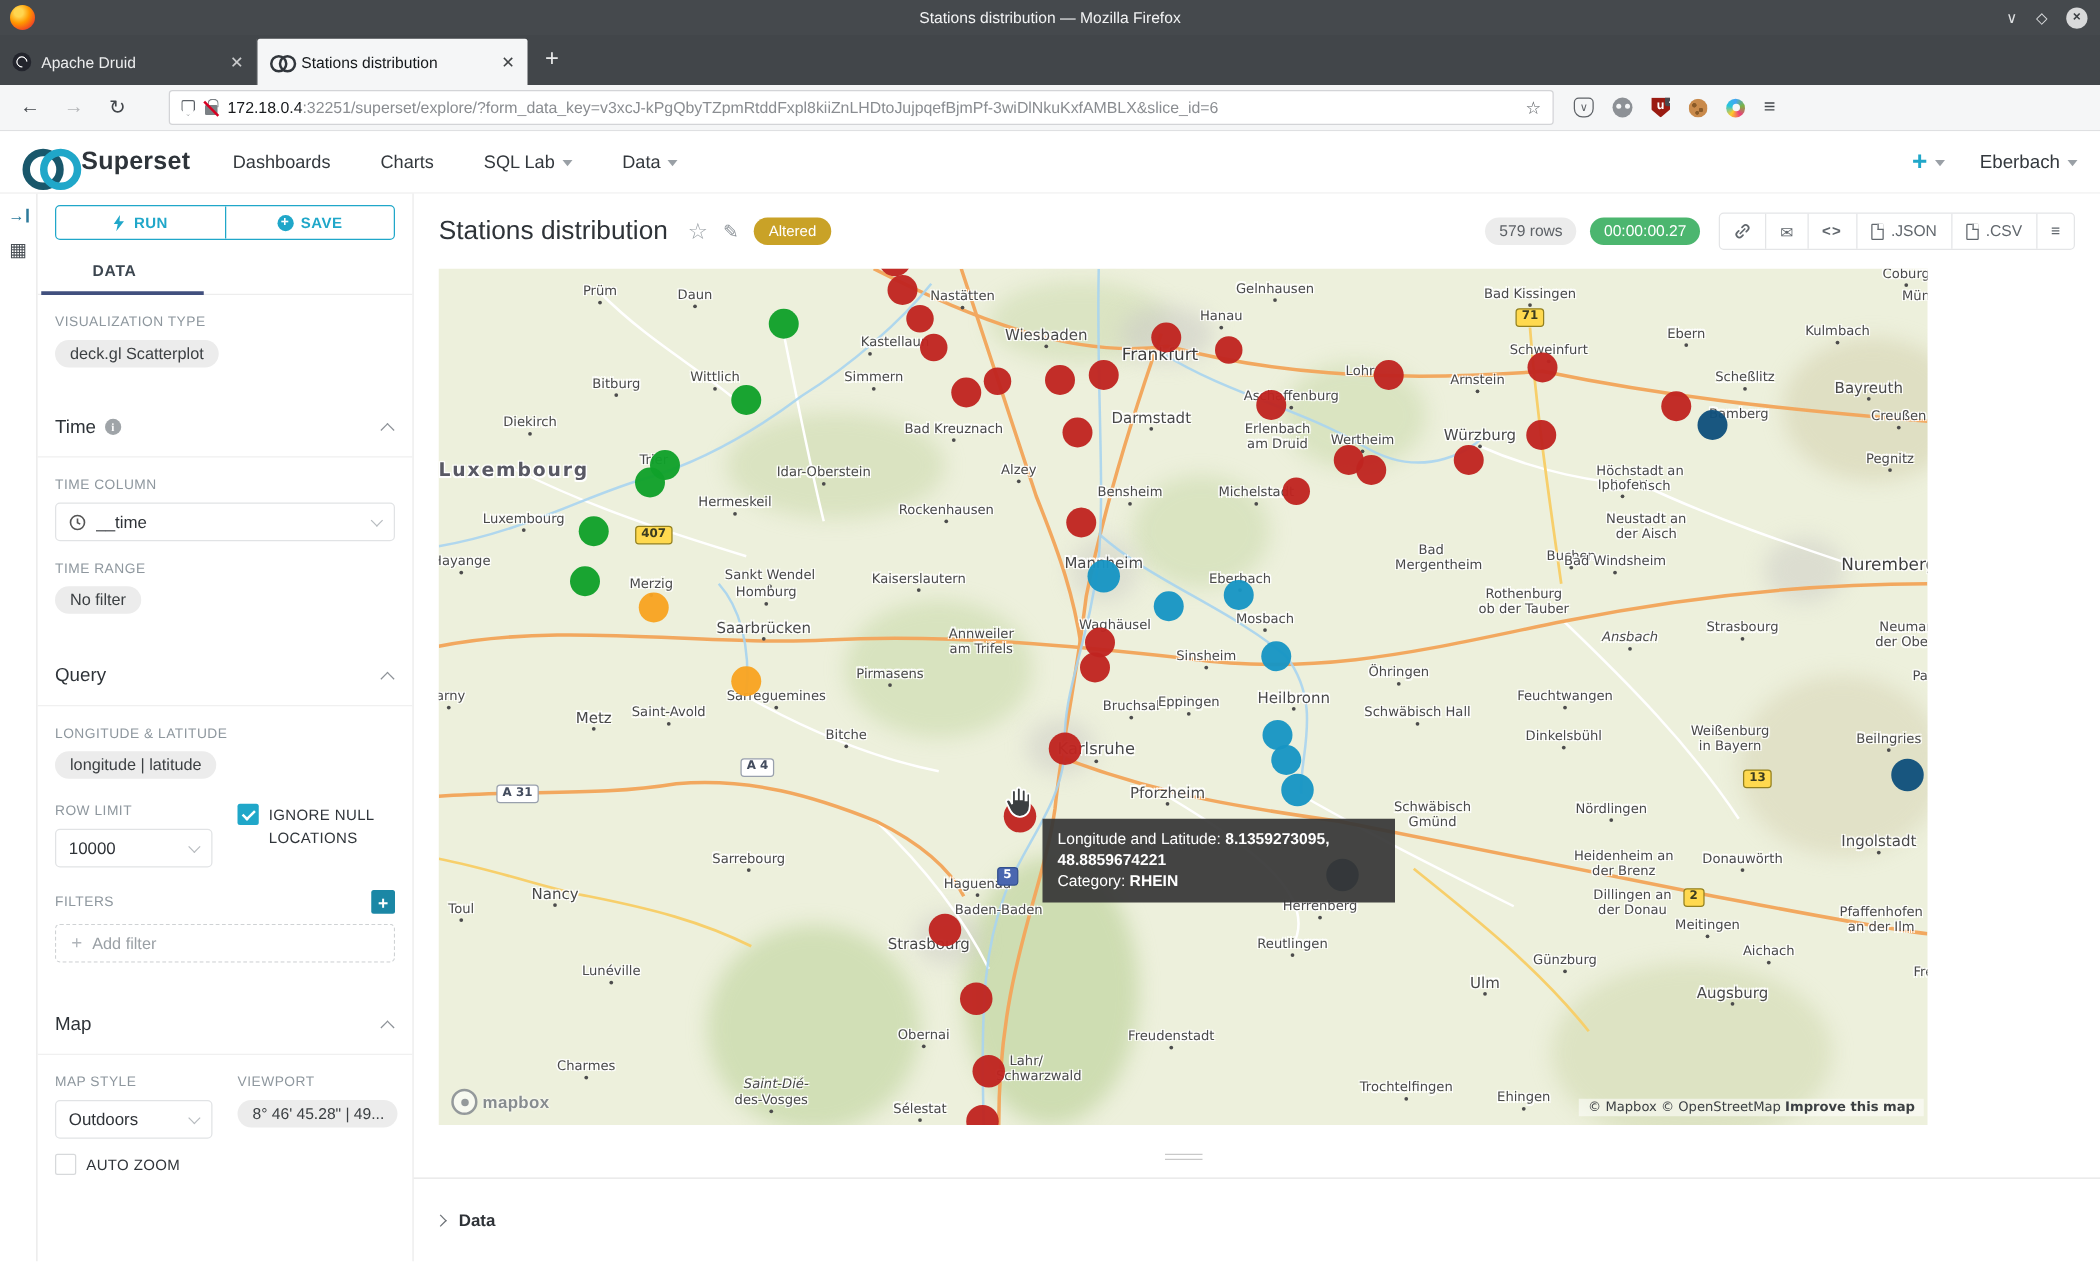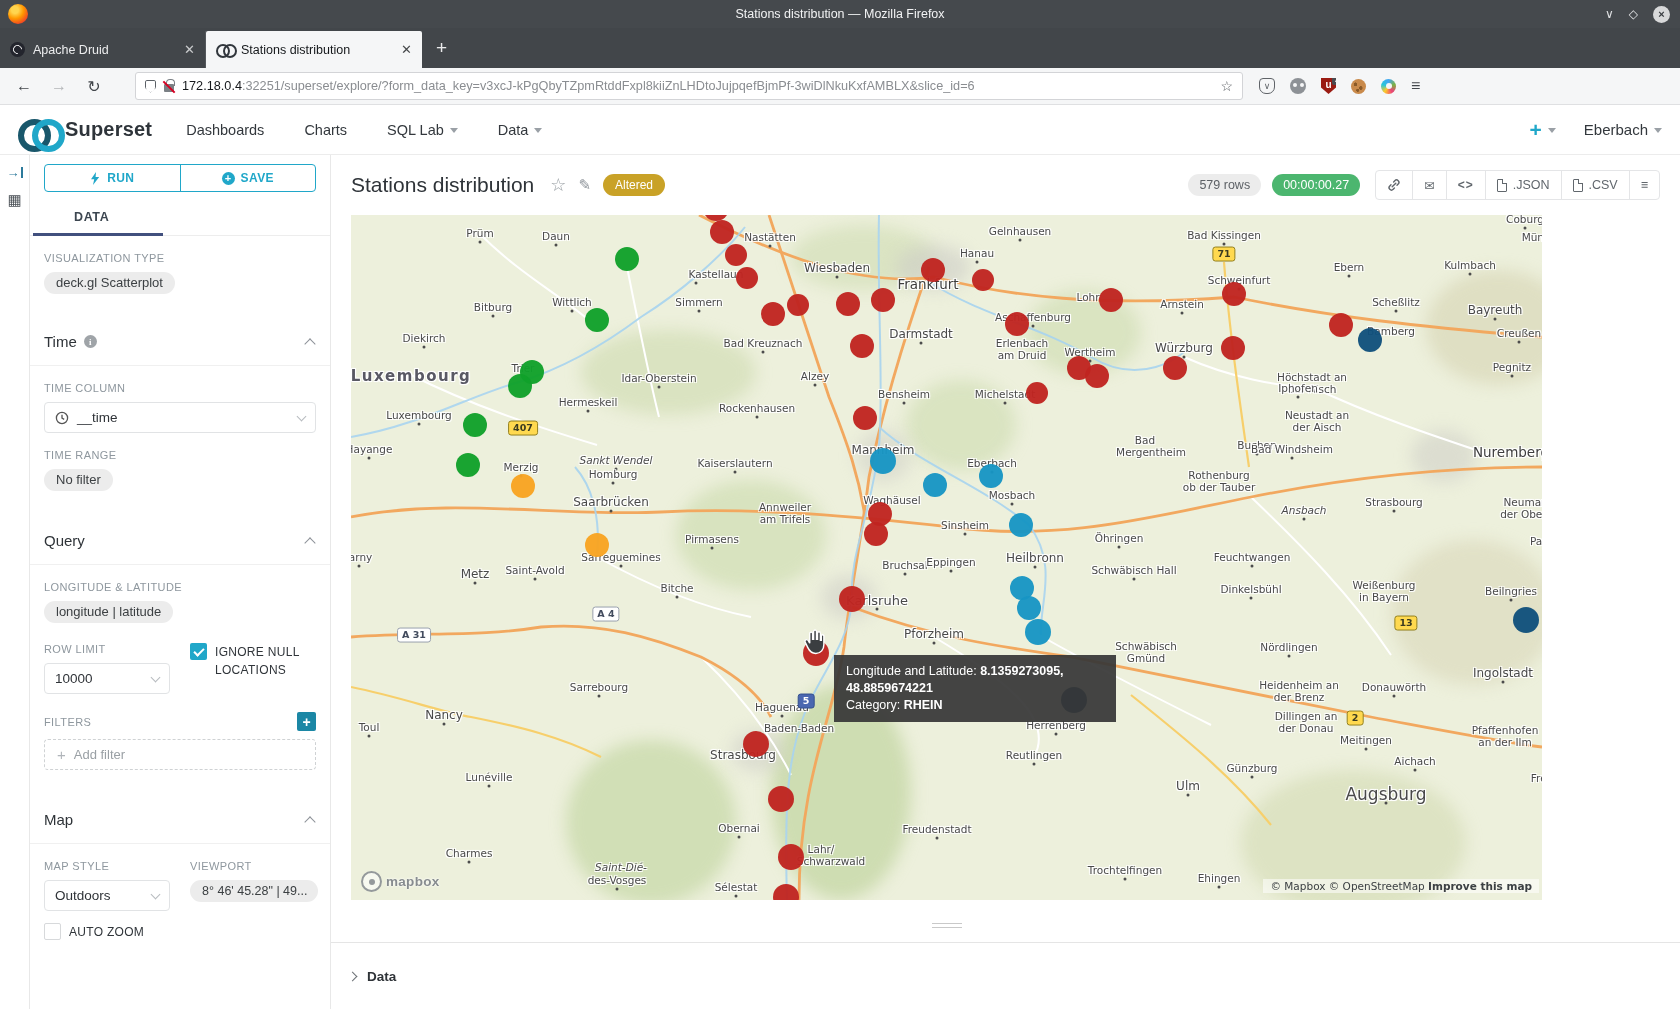--- a/index.html
+++ b/index.html
@@ -485,21 +485,21 @@
             <span class="mlab" style="left: 966px; top: 200px;">Neustadt an</span>
             <span class="mlab" style="left: 966px; top: 212px;">der Aisch</span>
             <span class="mlab" style="left: 237px; top: 187px;">Hermeskeil</span>
             <i class="towndot" style="left: 237px; top: 196px;"></i>
             <span class="mlab" style="left: 406px; top: 193px;">Rockenhausen</span>
             <i class="towndot" style="left: 406px; top: 202px;"></i>
             <span class="mlab" style="left: 68px; top: 200px;">Luxembourg</span>
             <i class="towndot" style="left: 68px; top: 209px;"></i>
             <span class="mlab" style="left: 18px; top: 234px;">Hayange</span>
             <i class="towndot" style="left: 18px; top: 243px;"></i>
-            <span class="mlab" style="left: 265px; top: 245px; font-style: italic;">Sankt Wendel</span>
+            <span class="mlab" style="left: 265px; top: 245px;">Sankt Wendel</span>
             <i class="towndot" style="left: 265px; top: 254px;"></i>
             <span class="mlab" style="font-size: 12px; left: 532px; top: 235px;">Mannheim</span>
             <span class="mlab" style="left: 384px; top: 248px;">Kaiserslautern</span>
             <i class="towndot" style="left: 384px; top: 257px;"></i>
             <span class="mlab" style="left: 794px; top: 225px;">Bad</span>
             <span class="mlab" style="left: 800px; top: 237px;">Mergentheim</span>
             <span class="mlab" style="left: 906px; top: 230px;">Buchen</span>
             <i class="towndot" style="left: 906px; top: 239px;"></i>
             <span class="mlab" style="left: 941px; top: 234px;">Bad Windsheim</span>
             <i class="towndot" style="left: 941px; top: 243px;"></i>
@@ -604,21 +604,21 @@
             <span class="mlab" style="left: 955px; top: 501px;">Dillingen an</span>
             <span class="mlab" style="left: 955px; top: 513px;">der Donau</span>
             <span class="mlab" style="left: 1043px; top: 472px;">Donauwörth</span>
             <i class="towndot" style="left: 1043px; top: 481px;"></i>
             <span class="mlab" style="font-size: 12px; left: 1152px; top: 458px;">Ingolstadt</span>
             <i class="towndot" style="left: 1152px; top: 467px;"></i>
             <span class="mlab" style="font-size: 12px; left: 837px; top: 571px;">Ulm</span>
             <i class="towndot" style="left: 837px; top: 580px;"></i>
             <span class="mlab" style="left: 901px; top: 553px;">Günzburg</span>
             <i class="towndot" style="left: 901px; top: 562px;"></i>
-            <span class="mlab" style="font-size: 17px; left: 1035px; top: 579px;">Augsburg</span>
+            <span class="mlab" style="font-size: 12px; left: 1035px; top: 579px;">Augsburg</span>
             <i class="towndot" style="left: 1035px; top: 588px;"></i>
             <span class="mlab" style="left: 1064px; top: 546px;">Aichach</span>
             <i class="towndot" style="left: 1064px; top: 555px;"></i>
             <span class="mlab" style="left: 1015px; top: 525px;">Meitingen</span>
             <i class="towndot" style="left: 1015px; top: 534px;"></i>
             <span class="mlab" style="left: 1154px; top: 515px;">Pfaffenhofen</span>
             <span class="mlab" style="left: 1154px; top: 527px;">an der Ilm</span>
             <span class="mlab" style="left: 1200px; top: 563px;">Freising</span>
           </div>
         <div id="shield-layer">

